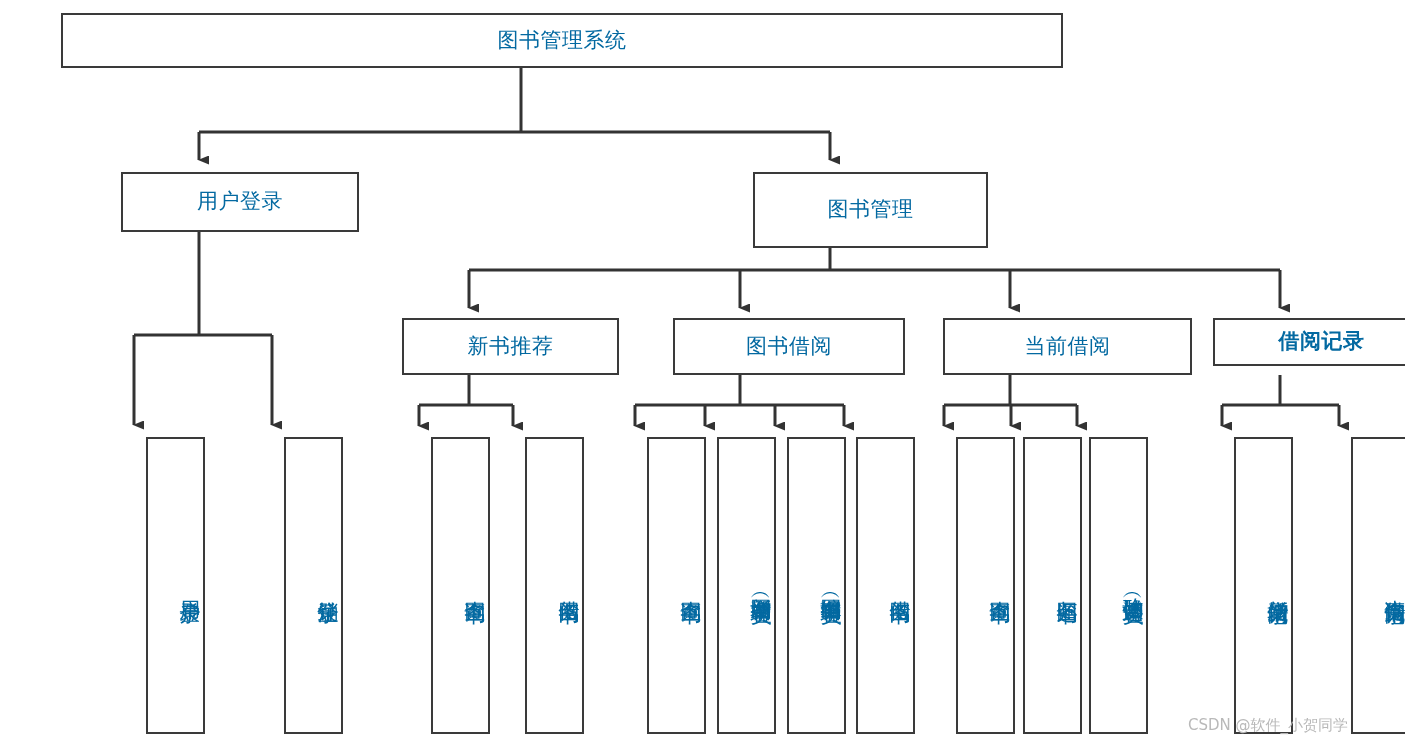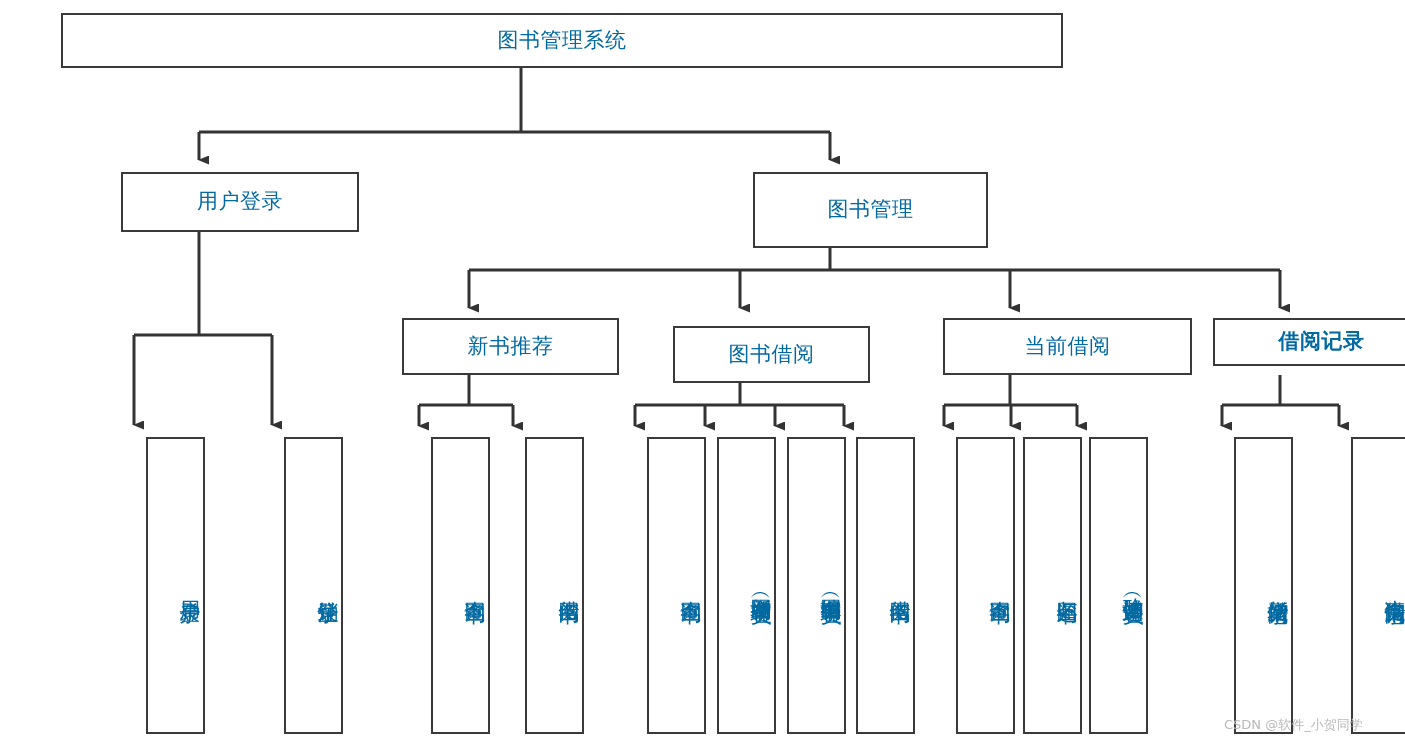--- a/index.html
+++ b/index.html
@@ -52,23 +52,23 @@
     align-items: flex-start;
     justify-content: center;
   }
   .node-v > span {
     writing-mode: vertical-rl;
     text-orientation: upright;
     display: block;
   }
   #watermark {
     position: absolute;
-    left: 1224px;
+    left: 1188px;
     top: 716px;
-    font-size: 13px;
+    font-size: 15px;
     color: #b9b9b9;
     white-space: nowrap;
     z-index: 5;
     font-family: "DejaVu Sans", "Liberation Sans", sans-serif;
   }
 </style>
 </head>
 <body>
 
 <div id="diagram-root">
@@ -134,21 +134,21 @@
       <path d="M 1339,405 L 1339,426" stroke="#333333" stroke-width="3" fill="none" marker-end="url(#arrowhead)"></path>
     </g>
   </svg>
 
   <div class="node node-h" id="node-root" style="left: 20px; top: 13px; width: 1002px; height: 55px;">图书管理系统</div>
 
   <div class="node node-h" id="node-user-login" style="left: 80px; top: 172px; width: 238px; height: 60px;">用户登录</div>
   <div class="node node-h" id="node-book-management" style="left: 712px; top: 172px; width: 235px; height: 76px;">图书管理</div>
 
   <div class="node node-h" id="node-new-book-recommend" style="left: 361px; top: 318px; width: 217px; height: 57px;">新书推荐</div>
-  <div class="node node-h" id="node-book-borrow" style="left: 632px; top: 326px; width: 197px; height: 57px;">图书借阅</div>
+  <div class="node node-h" id="node-book-borrow" style="left: 632px; top: 318px; width: 232px; height: 57px;">图书借阅</div>
   <div class="node node-h" id="node-current-borrow" style="left: 902px; top: 318px; width: 249px; height: 57px;">当前借阅</div>
   <div class="node node-h" id="node-borrow-record" style="left: 1172px; top: 318px; width: 217px; height: 48px; font-weight: bold;">借阅记录</div>
 
   <div class="node node-v" style="left: 105px; top: 437px; width: 59px; height: 297px;">
       <span>用户登录</span>
     </div>
   <div class="node node-v" style="left: 243px; top: 437px; width: 59px; height: 297px;">
       <span>注销登录</span>
     </div>
   <div class="node node-v" style="left: 390px; top: 437px; width: 59px; height: 297px;">

